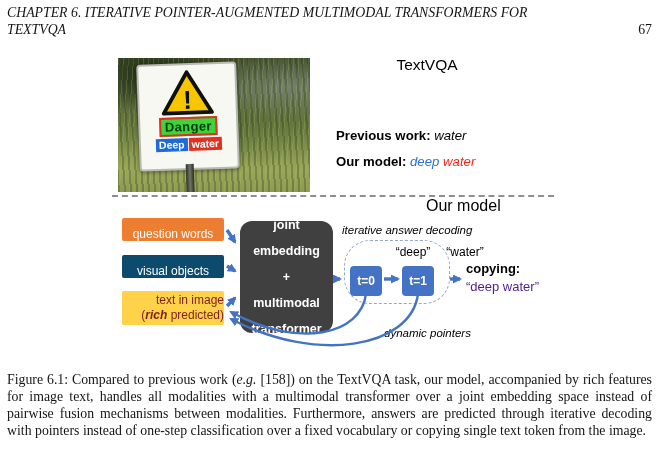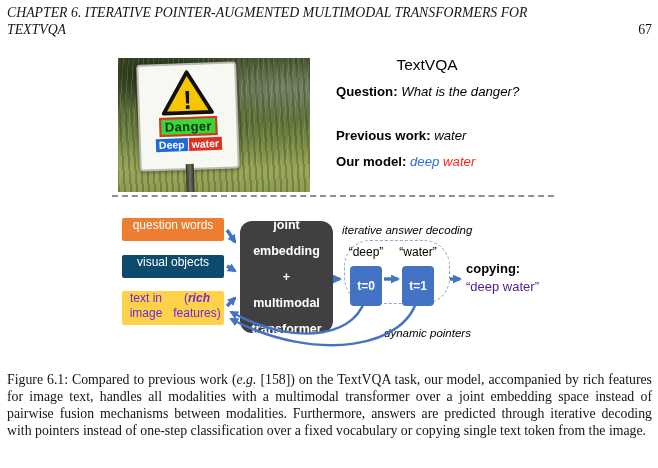--- a/index.html
+++ b/index.html
@@ -42,34 +42,34 @@
   .qa-line { position:absolute; left:336px; font-size:13.2px; color:#000; white-space:nowrap; }
   .q1 { top:84px; } .q2 { top:128px; } .q3 { top:154px; }
   .qa-label { font-weight:bold; }
   .qa-value { font-style:italic; }
 
   
   .separator { position:absolute; left:112px; top:195px; width:442px; border-top:2px dashed #8f8f8f; }
 
   
   .our-model-title { position:absolute; left:426px; top:197px; font-size:16px; color:#000; }
-  .input-box { position:absolute; left:122px; width:102px; border-radius:2px; display:flex; align-items:flex-start;
+  .input-box { position:absolute; left:122px; width:102px; border-radius:2px; display:flex; align-items:flex-end;
                justify-content:center; color:#fff; font-size:12px; text-align:center; }
   .box-q { top:218px; height:23px; }
   .box-v { top:255px; height:23px; }
-  .box-t { top:291px; height:34px; color:#6d28d9; flex-direction:row; line-height:15px; }
+  .box-t { top:291px; height:34px; color:#7f1d1d; flex-direction:column; line-height:15px; }
   .transformer-box { position:absolute; left:240px; top:221px; width:93px; height:112px; border-radius:12px;
                      color:#fff; font-weight:bold; font-size:12.5px; line-height:16px; display:flex;
                      flex-direction:column; align-items:center; justify-content:center; text-align:center; }
   .decoding-label { position:absolute; left:342px; top:224px; font-style:italic; font-size:11.5px; color:#000; white-space:nowrap; }
   .decode-container { position:absolute; left:344px; top:240px; width:104px; height:62px;
                       border:1.6px dashed #92a7cd; border-radius:26px; }
-  .step-word { position:absolute; top:245px; width:44px; text-align:center; font-size:12px; color:#000; }
+  .step-word { position:absolute; top:245px; width:44px; text-align:center; font-size:12px; color:#000;margin-left:47px; }
   .word-0 { left:344px; } .word-1 { left:396px; }
-  .step-box { position:absolute; top:266px; width:32px; height:40px; border-radius:4px; color:#fff;
+  .step-box { position:absolute; top:266px; width:32px; height:30px; border-radius:4px; color:#fff;
               font-weight:bold; font-size:12px; display:flex; align-items:center; justify-content:center; }
   .step-0 { left:350px; } .step-1 { left:402px;text-align:right; }
   .answer-label { position:absolute; left:466px; top:261px; font-weight:bold; font-size:13px; color:#000; }
   .answer-text { position:absolute; left:466px; top:279px; font-size:13px; color:#4c1d95; }
   .pointers-label { position:absolute; left:384px; top:327px; font-style:italic; font-size:11.5px; color:#000; }
   .arrows { position:absolute; left:0; top:0; width:658px; height:468px; pointer-events:none; }
 
   
   .caption { position:absolute; left:7px; top:358px; width:645px; font-family:"Liberation Serif", serif;
              font-size:13.8px; line-height:1.23; text-align:justify; color:#141414; }
@@ -100,46 +100,43 @@
         <div class="sign-row">
           <span class="sign-deep">Deep</span>
           <span class="sign-water">water</span>
         </div>
       </div>
       <div class="sign-pole"></div>
     </div>
   </div>
 
   <div class="example-title">TextVQA</div>
-  <div class="qa-line q1">
-    <span class="qa-label">Question:</span>
-    <span class="qa-value">What is the danger?</span>
-  </div>
   <div class="qa-line q2">
     <span class="qa-label">Previous work:</span>
     <span class="qa-value">water</span>
   </div>
   <div class="qa-line q3">
     <span class="qa-label">Our model:</span>
     <span class="qa-value" style="color: rgb(47, 110, 214);">deep</span>
     <span class="qa-value" style="color: rgb(249, 40, 30);">water</span>
   </div>
 
   <div class="separator"></div>
 
+  <div class="our-model-title">Our model</div>
 
   <div class="input-box box-q" style="background-color: rgb(237, 125, 49);">
     <span>question words</span>
   </div>
   <div class="input-box box-v" style="background-color: #0c4a6e;">
     <span>visual objects</span>
   </div>
   <div class="input-box box-t" style="background-color: rgb(255, 210, 74);">
     <span>text in image</span>
-    <span><span>(</span><b><i>rich</i></b><span> features)</span></span>
+    <span><span>(</span><b><i>rich</i></b><span> predicted)</span></span>
   </div>
 
   <div class="transformer-box" style="background-color: #404040; gap: 10px;">
     <div>joint</div>
     <div>embedding</div>
     <div>+</div>
     <div>multimodal</div>
     <div>transformer</div>
   </div>
 

